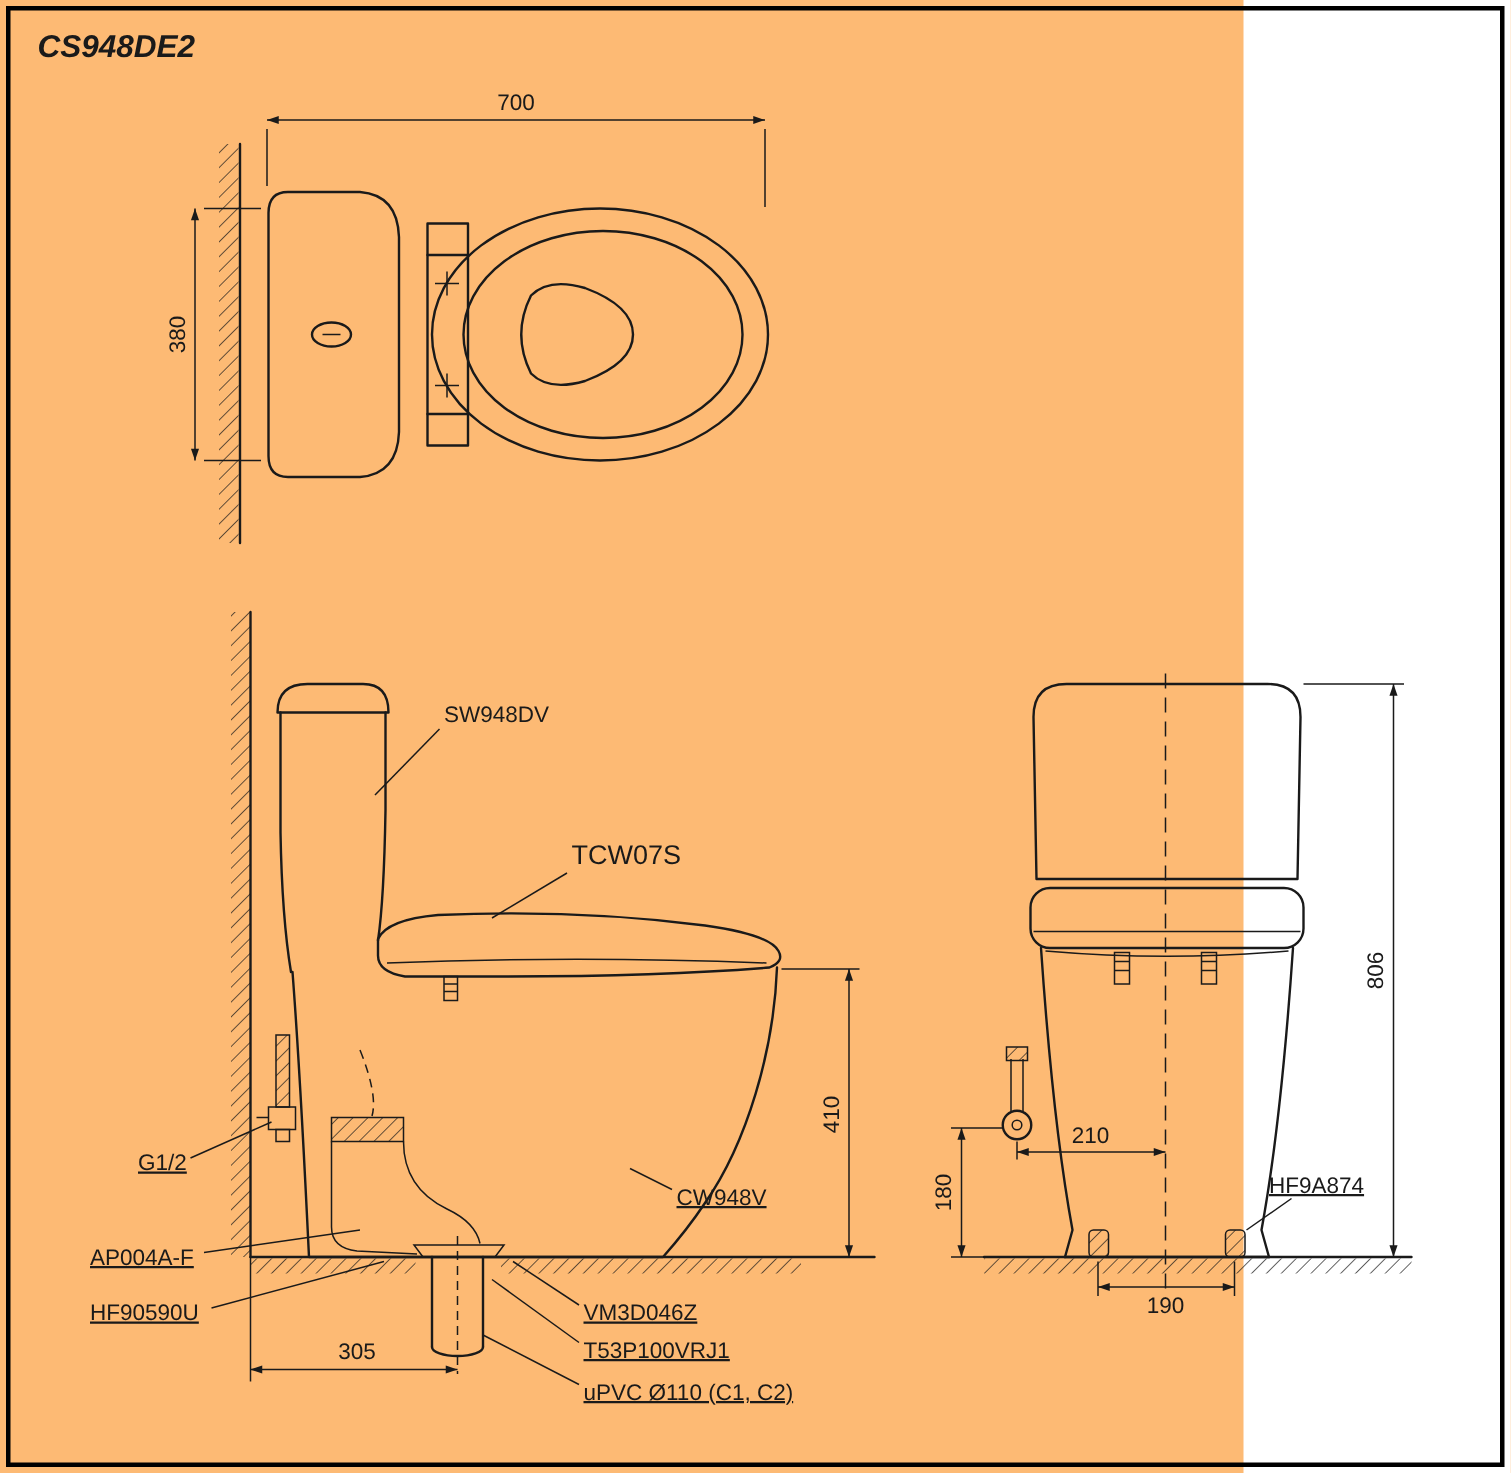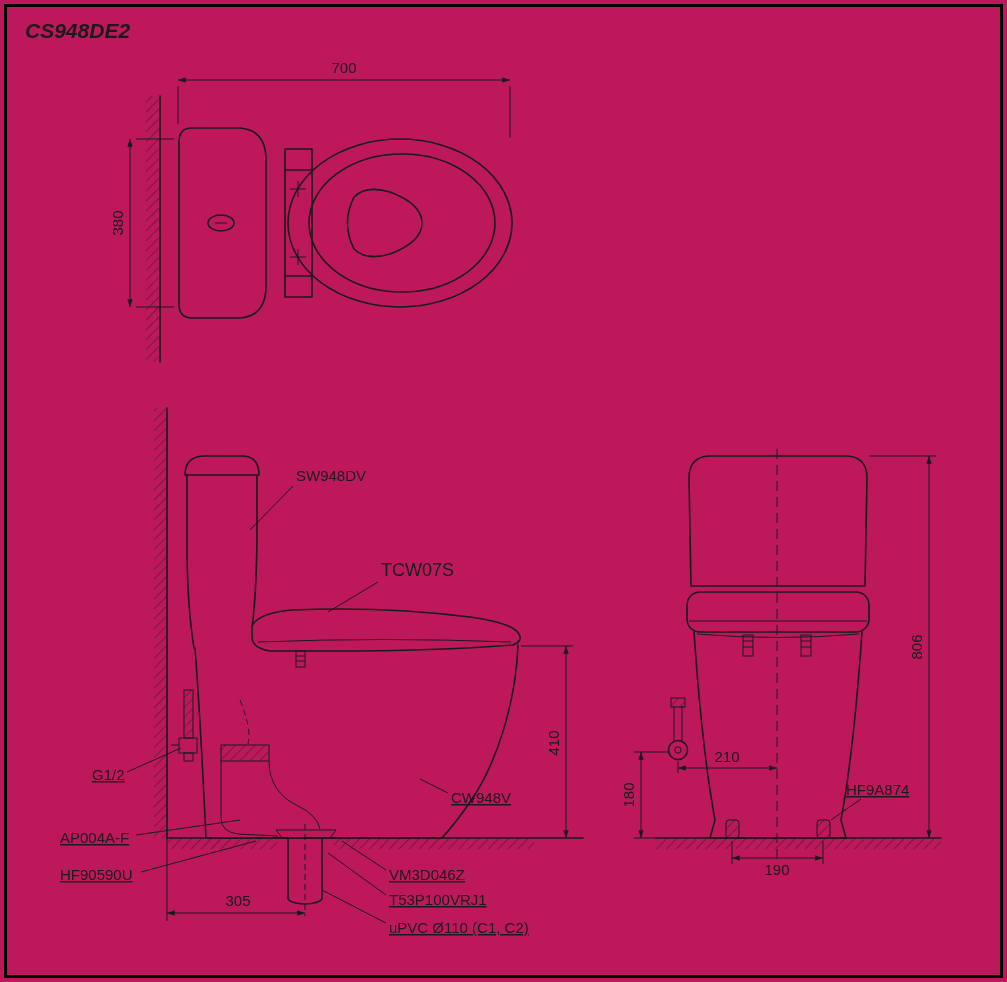--- a/index.html
+++ b/index.html
@@ -1,20 +1,20 @@
 <!DOCTYPE html>
 <html><head>
 <meta charset="utf-8">
 <style>
   html, body { margin: 0; padding: 0; background: #ffffff; }
   .sheet {
     position: relative;
-    width: 1007px;
+    width: 829px;
     height: 982px;
-    background: #be185d;
+    background: #fdba74;
     font-family: "Liberation Sans", sans-serif;
   }
   svg { display: block; }
   text {
     fill: #1a1a1a;
     font-family: "Liberation Sans", sans-serif;
   }
   text.title { font-size: 21px; font-weight: bold; font-style: italic; }
   text.dim  { font-size: 15px; }
   text.lbl  { font-size: 15px; }

